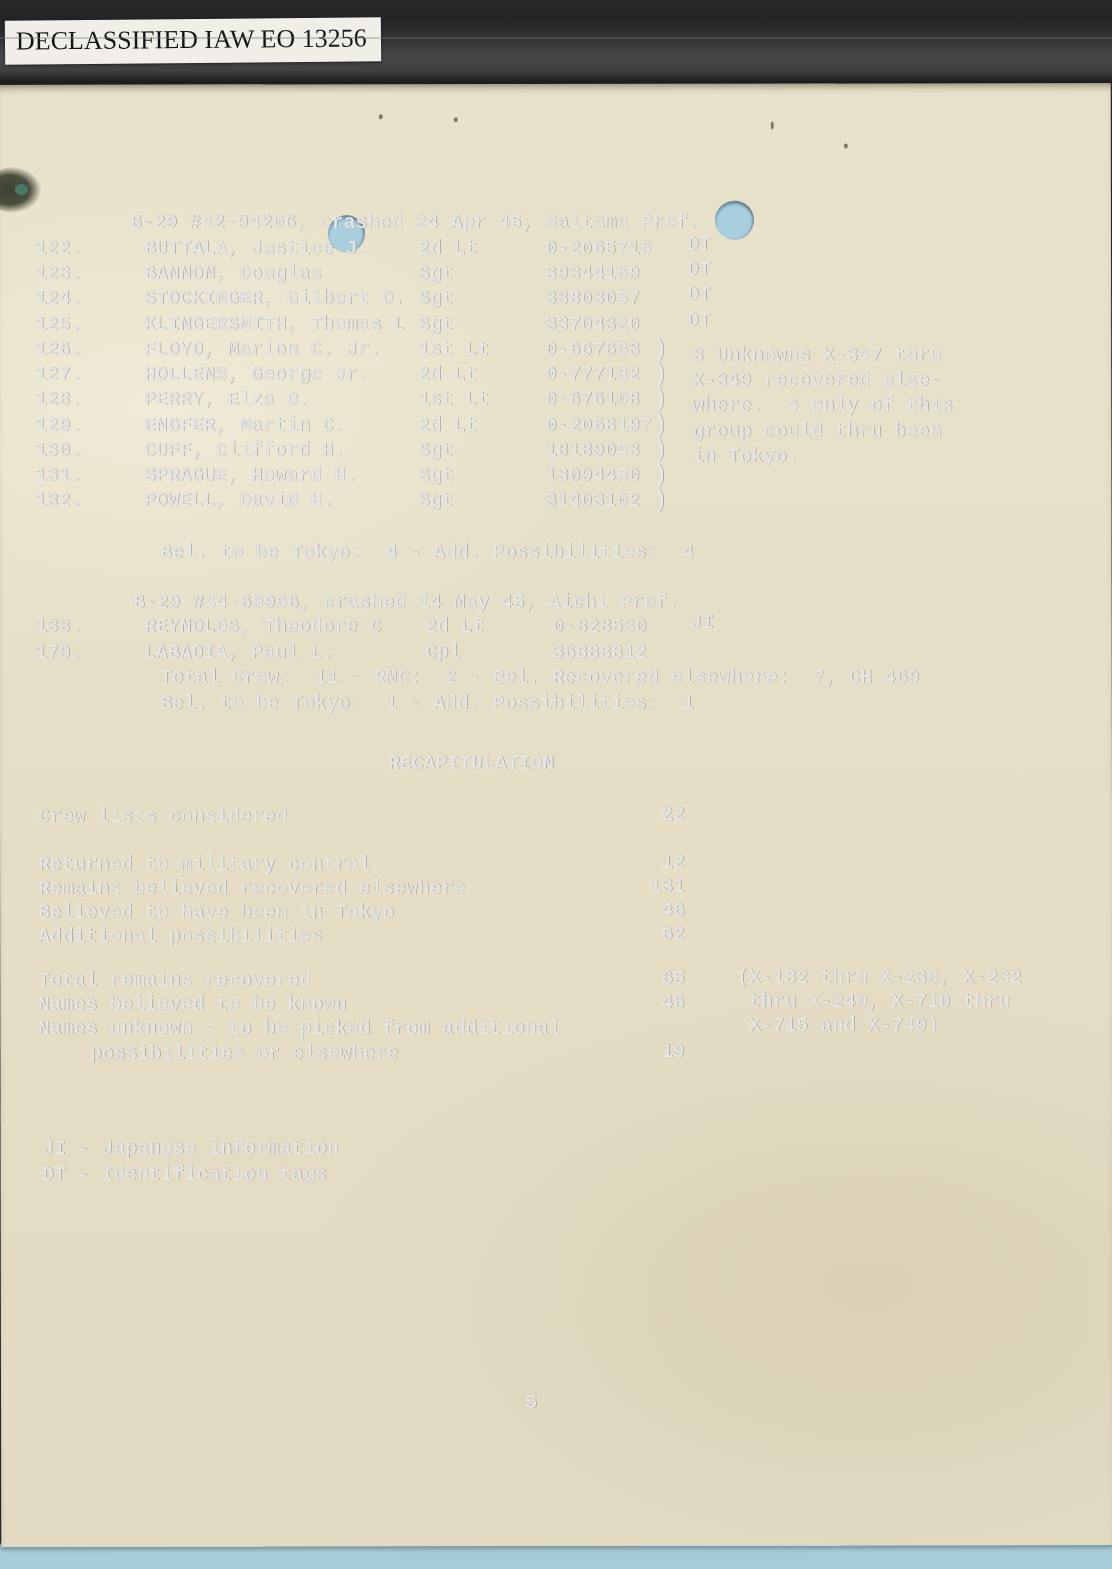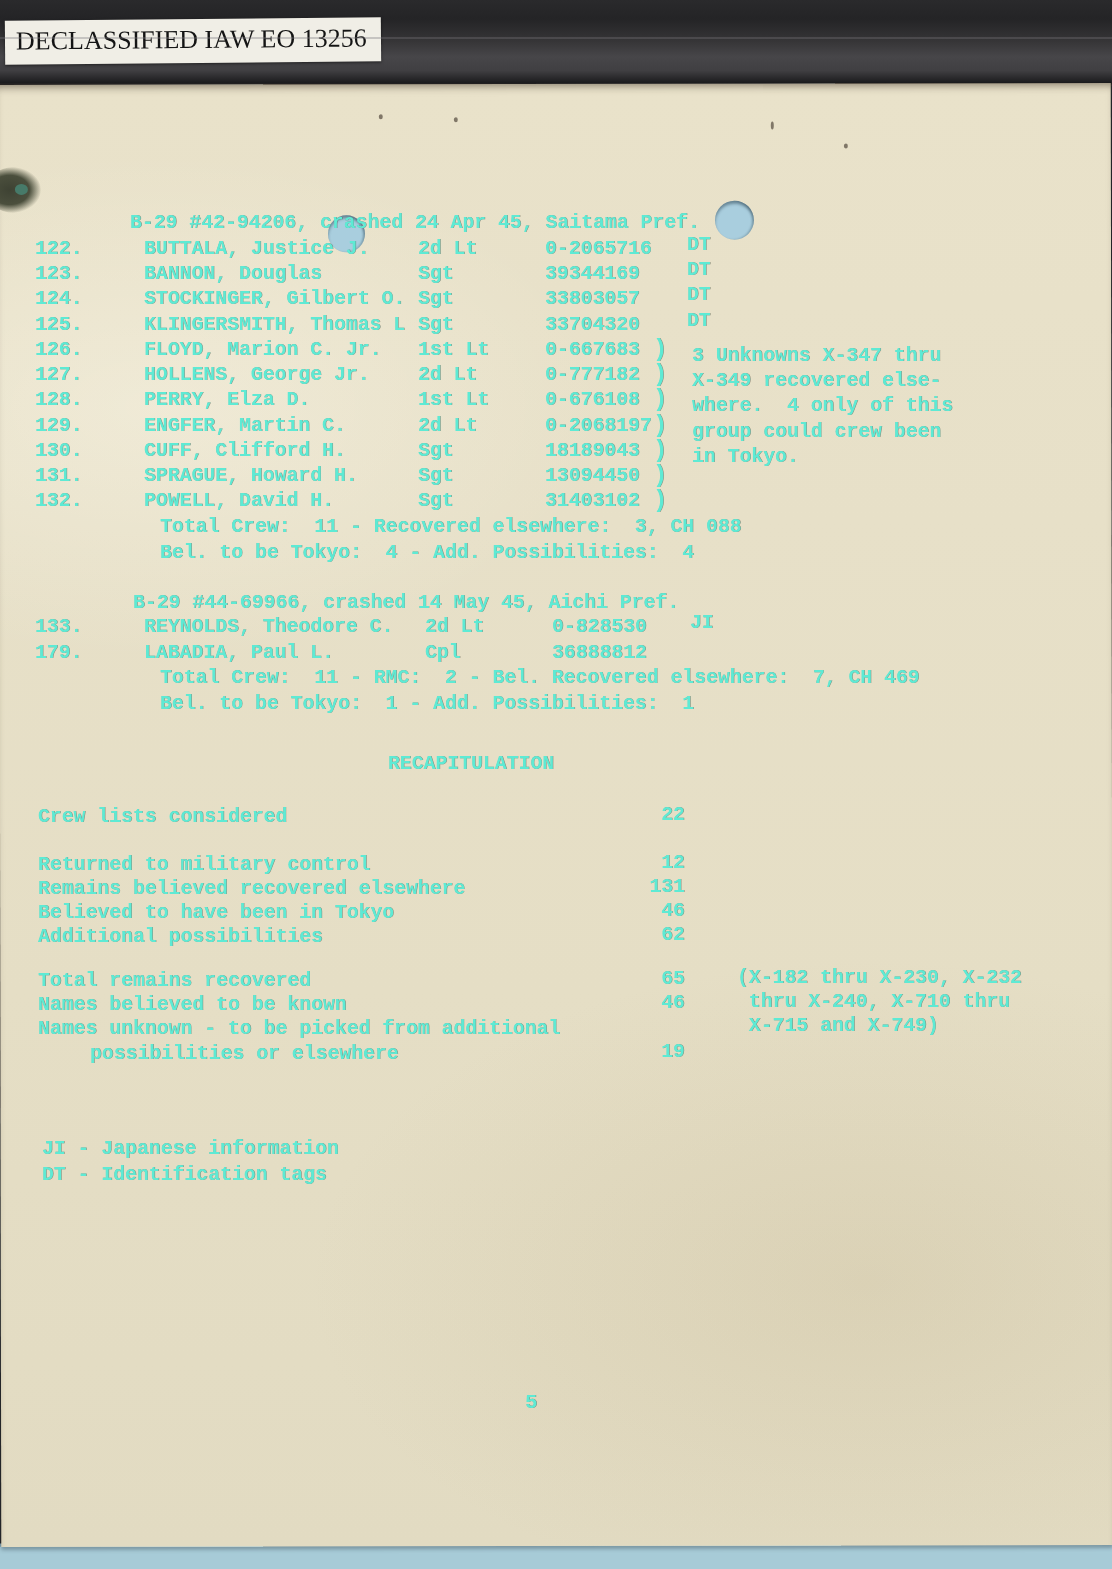--- a/index.html
+++ b/index.html
@@ -38,21 +38,21 @@
 
   .stain-blob{position:absolute;left:-12px;top:82px;width:54px;height:46px;border-radius:50%;
     background:radial-gradient(ellipse at 42% 50%, #3e4233 0%, #4b4f3d 45%, rgba(75,79,61,0) 72%);}
   .stain-dot{position:absolute;left:16px;top:99px;width:13px;height:11px;border-radius:50%;
     background:#47806f;opacity:.9;}
   .speck{position:absolute;width:4px;height:5px;border-radius:50%;background:rgba(72,62,50,.65);}
 
   
   .typed{position:absolute;left:0;top:0;width:1112px;height:1569px;
     font:700 19.8px/1.2 "Liberation Mono","DejaVu Sans Mono",monospace;
-    color:#5eead4;text-shadow:0.4px 0.4px 0.6px rgba(58,53,44,.55);}
+    color:#e5e5e5;text-shadow:0.4px 0.4px 0.6px rgba(58,53,44,.55);}
   .line{position:absolute;white-space:pre;}
   .row{position:absolute;left:0;width:100%;height:26px;}
   .row span{position:absolute;white-space:pre;}
   .col-num{left:35px;}
   .col-name{left:112px;margin-left:32px;}
   .col-rank{left:418px;}
   .col-serial{left:545px;}
   .col-brace{left:653px;font-size:24px;top:-3px;}
   .col-tag{left:687px;top:-4px;}
   .s2 .col-rank{left:425px;}
@@ -164,24 +164,23 @@
       <span class="col-num">132.</span>
       <span class="col-name">POWELL, David H.</span>
       <span class="col-rank">Sgt</span>
       <span class="col-serial">31403102</span>
       <span class="col-brace">)</span>
     </div>
 
     <div class="line" style="left:692px;top:345px;">3 Unknowns X-347 thru</div>
     <div class="line" style="left:692px;top:370px;">X-349 recovered else-</div>
     <div class="line" style="left:692px;top:395px;">where.  4 only of this</div>
-    <div class="line" style="left:692px;top:421px;">group could crew been</div>
+    <div class="line" style="left:692px;top:421px;">group could thru been</div>
     <div class="line" style="left:692px;top:446px;">in Tokyo.</div>
 
-    <div class="line" style="left:160px;top:516px;">Total Crew:  11 - Recovered elsewhere:  3, CH 088</div>
     <div class="line" style="left:160px;top:542px;">Bel. to be Tokyo:  4 - Add. Possibilities:  4</div>
 
     <div class="line" style="left:133px;top:592px;">B-29 #44-69966, crashed 14 May 45, Aichi Pref.</div>
 
     <div class="row s2" style="top:616px;">
       <span class="col-num">133.</span>
       <span class="col-name">REYNOLDS, Theodore C.</span>
       <span class="col-rank">2d Lt</span>
       <span class="col-serial">0-828530</span>
       <span class="col-tag">JI</span>

